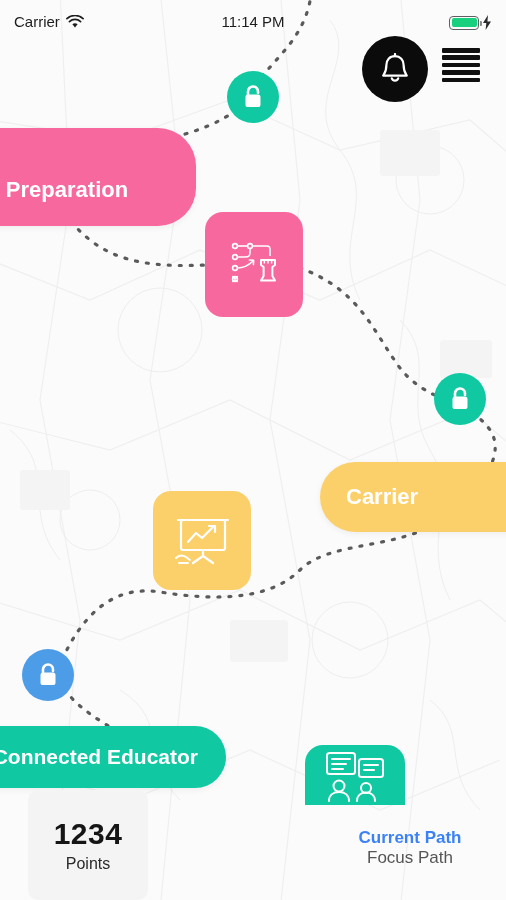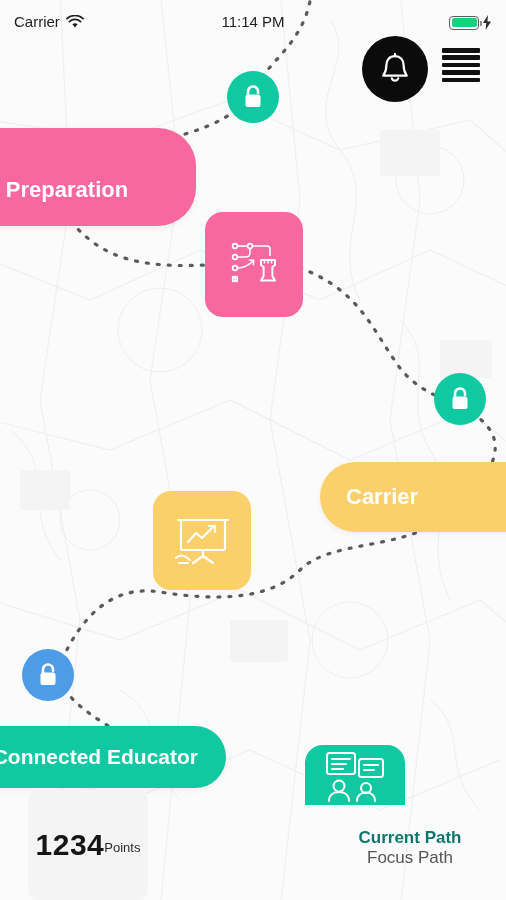--- a/index.html
+++ b/index.html
@@ -178,46 +178,47 @@
   #tile-connect  { left: 305px; top: 745px; width: 100px; height: 60px; background: #10c8a2; border-radius: 18px 18px 0 0; }
 
   
   .points-card {
     position: absolute;
     left: 28px; top: 790px;
     width: 120px; height: 110px;
     background: #f4f4f4;
     border-radius: 10px;
     display: flex;
+    flex-direction: column;
     align-items: center;
     justify-content: center;
     z-index: 25;
   }
   .points-value {
     font-size: 30px;
     font-weight: bold;
     color: #151515;
     letter-spacing: 0.5px;
   }
   .points-label {
-    font-size: 13px;
+    font-size: 16px;
     color: #2a2a2a;
     margin-top: 4px;
   }
   .path-info {
     position: absolute;
     left: 330px; top: 828px;
     width: 160px;
     text-align: center;
     z-index: 25;
   }
   .path-title {
     font-size: 17px;
     font-weight: bold;
-    color: #0f766e;
+    color: #3b82f6;
   }
   .path-sub {
     font-size: 17px;
     color: #555;
     margin-top: 0;
   }
 </style>
 </head>
 <body>
 

